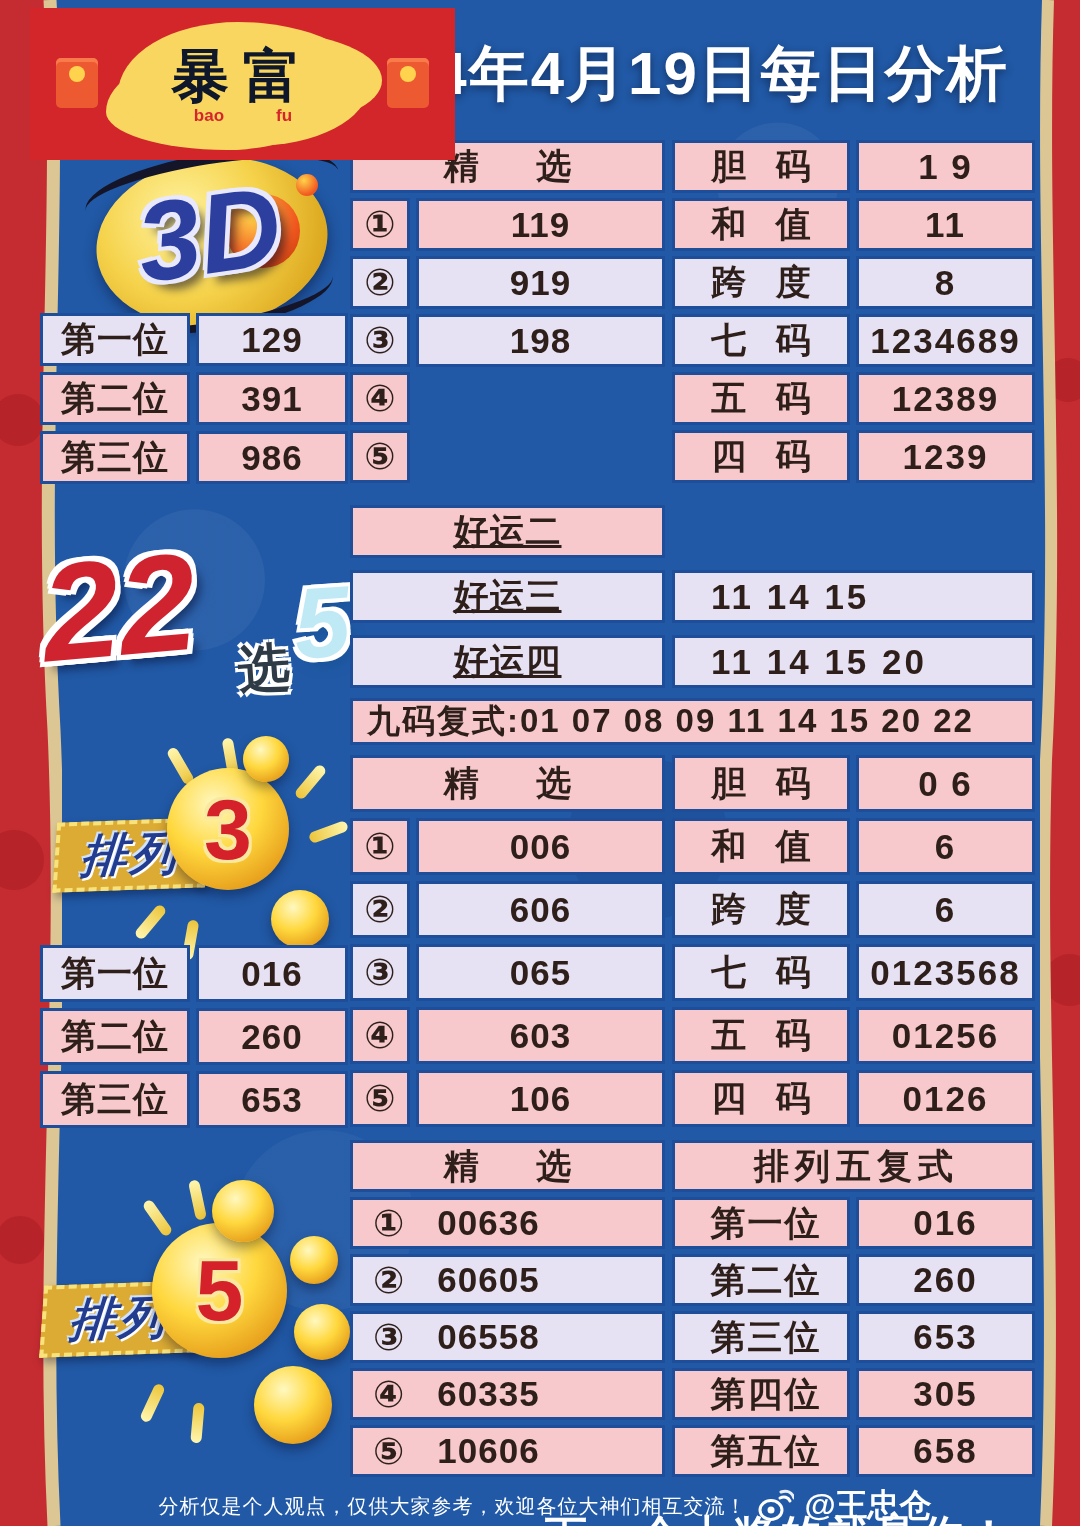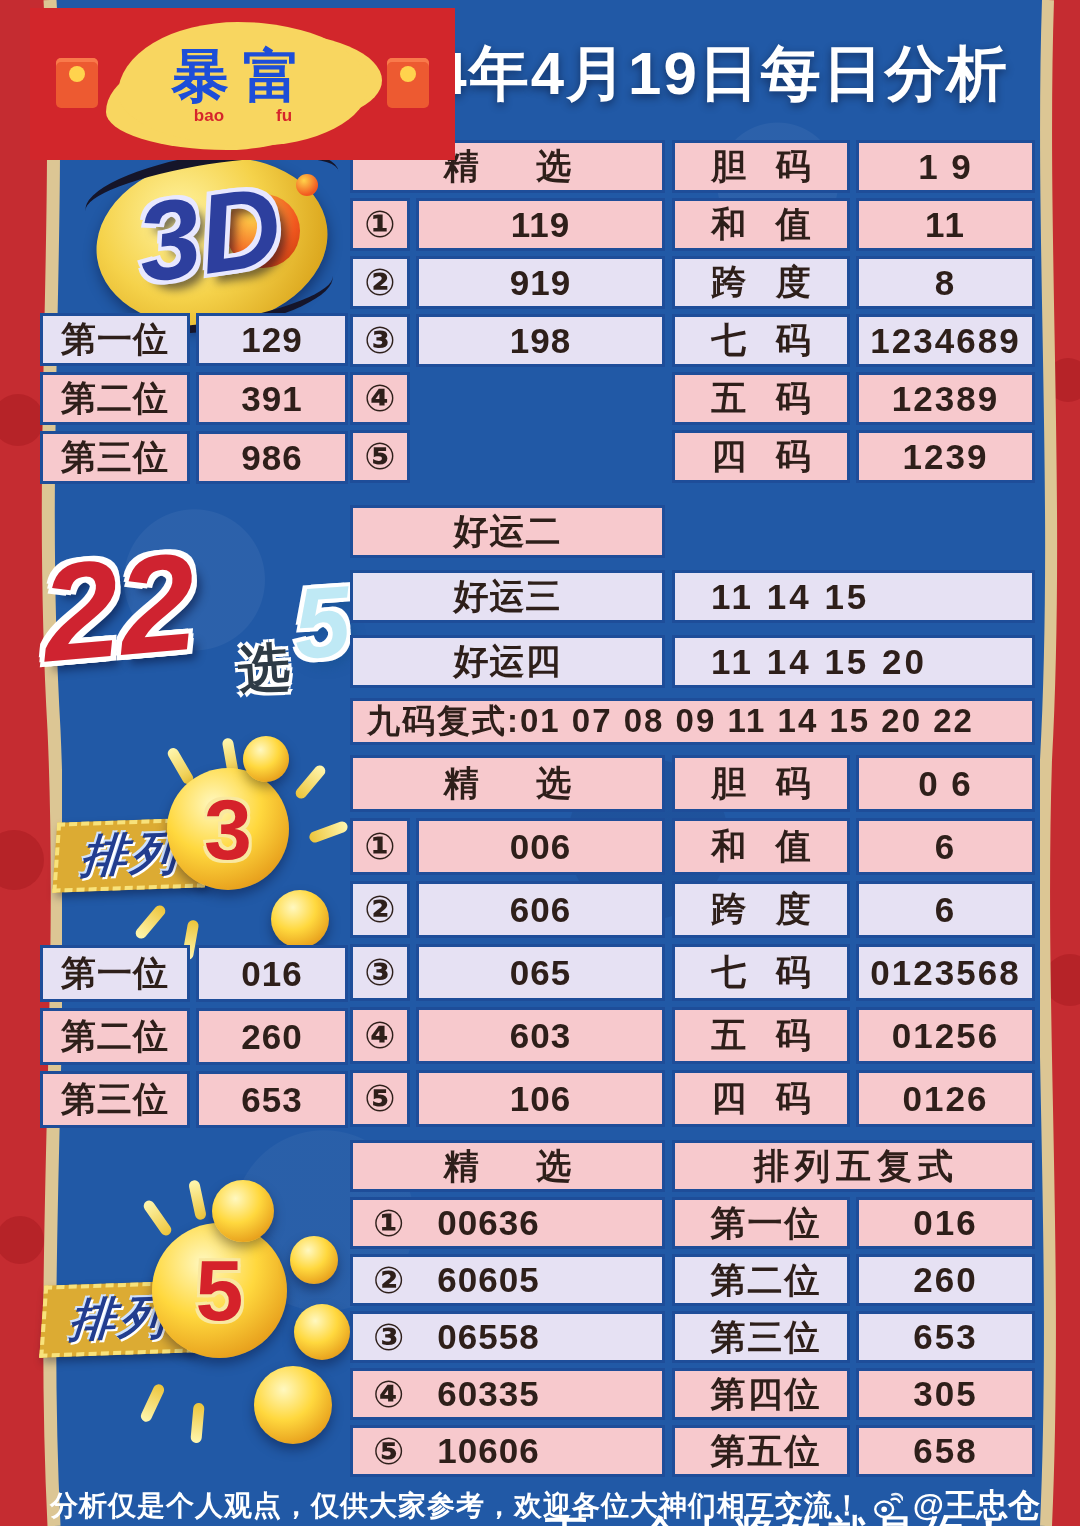--- a/index.html
+++ b/index.html
@@ -16,21 +16,21 @@
   }
   .curtain{position:absolute;top:0;z-index:1;}
   .content{position:absolute;inset:0;z-index:2;}
 
   
   .banner{position:absolute;left:30px;top:8px;width:425px;height:152px;background:#d2262b;z-index:4;}
   .cloud{position:absolute;left:88px;top:14px;width:250px;height:124px;background:#f8d660;
     border-radius:48% 52% 46% 54% / 58% 52% 48% 42%;
     box-shadow:-26px 18px 0 -14px #f8d660, 30px -6px 0 -16px #f8d660;}
   .baofu-chars{position:absolute;left:0;top:16px;width:100%;text-align:center;
-    font-size:58px;font-weight:bold;color:#1d4ed8;letter-spacing:14px;}
+    font-size:58px;font-weight:bold;color:#0f172a;letter-spacing:14px;}
   .baofu-pinyin{position:absolute;left:0;top:84px;width:100%;display:flex;justify-content:center;gap:52px;
     font-size:17px;font-weight:bold;color:#d6252b;}
   .envelope{position:absolute;width:42px;height:50px;background:#ed5a31;border-radius:5px;top:50px;
     box-shadow:inset 0 4px 0 #f97a4b;}
   .envelope::after{content:"";position:absolute;left:13px;top:8px;width:16px;height:16px;border-radius:50%;background:#ffd34d;}
   .env-l{left:26px;} .env-r{right:26px;}
   .page-title{position:absolute;left:298px;top:34px;width:740px;text-align:center;z-index:3;
     color:#ffffff;font-size:60px;font-weight:bold;letter-spacing:2px;
     text-shadow:0 3px 8px rgba(0,0,20,.45);white-space:nowrap;}
 
@@ -45,21 +45,21 @@
   .s4 .trow{height:52px;margin-bottom:5px;}
   .hdr{width:100%;letter-spacing:24px;padding-left:24px;}
   .numc{width:60px;margin-right:6px;font-size:37px;letter-spacing:0;}
   .valc{flex:1;}
   .lblc{width:178px;margin-right:6px;letter-spacing:10px;padding-left:10px;white-space:nowrap;}
   .valc2{flex:1;letter-spacing:2px;}
   .posrow{height:53px;margin-bottom:6px;}
   .pos3 .posrow{height:57px;}
   .plbl{width:150px;margin-right:6px;white-space:nowrap;}
   .pval{flex:1;}
-  .lbl2{width:315px;margin-right:7px;}
+  .lbl2{width:315px;margin-right:7px;text-decoration:underline;}
   .val2{flex:1;justify-content:flex-start;padding-left:36px;letter-spacing:3px;}
   .jiuma{height:47px;justify-content:flex-start;padding-left:14px;font-size:33px;letter-spacing:2px;white-space:nowrap;}
   .combo{justify-content:flex-start;padding-left:20px;}
   .combo .cnum{font-size:37px;margin-right:32px;}
 
   
   .logo3d{position:absolute;left:88px;top:152px;width:255px;height:180px;}
   .ball3d{position:absolute;left:8px;top:6px;width:232px;height:168px;border-radius:50%;
     background:radial-gradient(circle at 38% 32%, #fff3a0, #f5d24a 45%, #dca81f 80%, #c08f12);
     transform:rotate(-8deg);box-shadow:0 6px 14px rgba(0,0,30,.4);}
@@ -96,21 +96,21 @@
     background:radial-gradient(circle at 38% 30%, #fff8c0, #ffd83e 42%, #e9a41f 75%, #c87f12);
     box-shadow:0 6px 12px rgba(0,0,30,.35);}
   .gball-big{display:flex;align-items:center;justify-content:center;}
   .gball-big span{font-size:86px;font-weight:bold;color:#d5222a;
     text-shadow:3px 3px 0 #f9e8a0,-3px -3px 0 #f9e8a0,3px -3px 0 #f9e8a0,-3px 3px 0 #f9e8a0;}
   .ray{position:absolute;width:11px;height:40px;border-radius:6px;
     background:linear-gradient(to bottom,#fff7b0,#ecc43a);}
 
   
   .footer{position:absolute;left:50px;right:40px;top:1484px;display:flex;align-items:center;justify-content:center;gap:10px;z-index:3;}
-  .disclaimer{color:#ffffff;font-size:28px;font-weight:bold;letter-spacing:1px;white-space:nowrap;}
+  .disclaimer{color:#ffffff;font-size:20px;font-weight:normal;letter-spacing:1px;white-space:nowrap;}
   .handle{color:#ffffff;font-size:32px;font-weight:bold;white-space:nowrap;}
   .partial{position:absolute;left:520px;top:1508px;width:520px;text-align:center;color:#ffffff;
     font-size:42px;font-weight:bold;letter-spacing:5px;white-space:nowrap;z-index:3;}
 </style>
 </head>
 <body>
 
 <div class="stage">
 
   <svg class="curtain" style="left:0;" width="62" height="1526" viewBox="0 0 62 1526">

